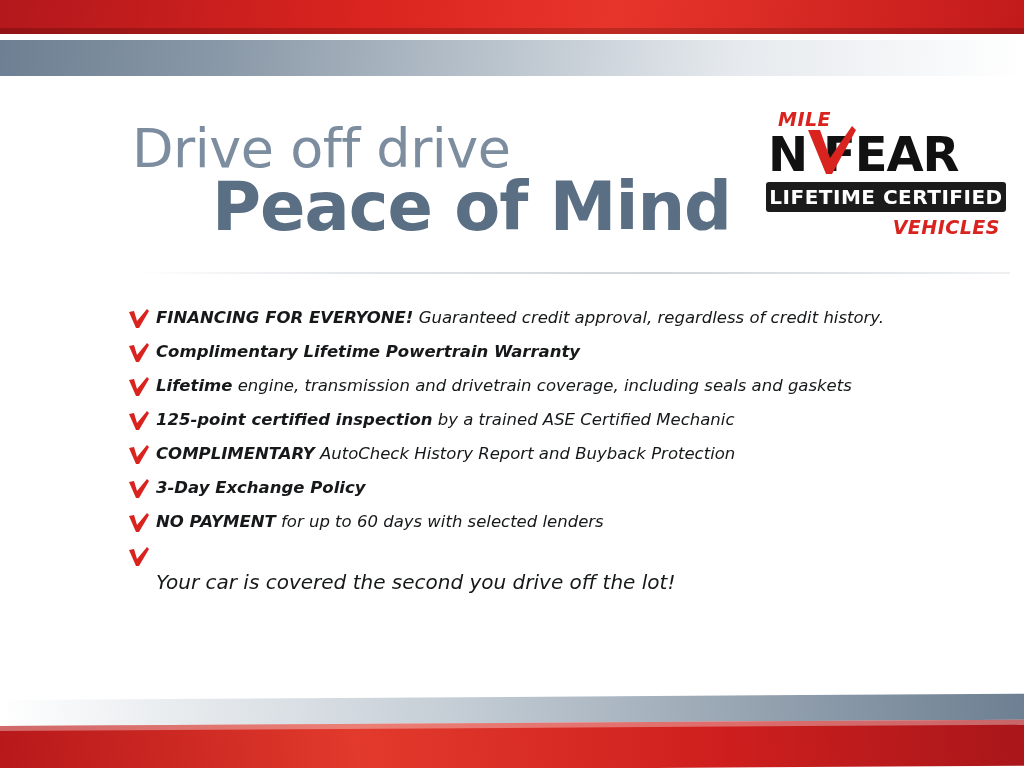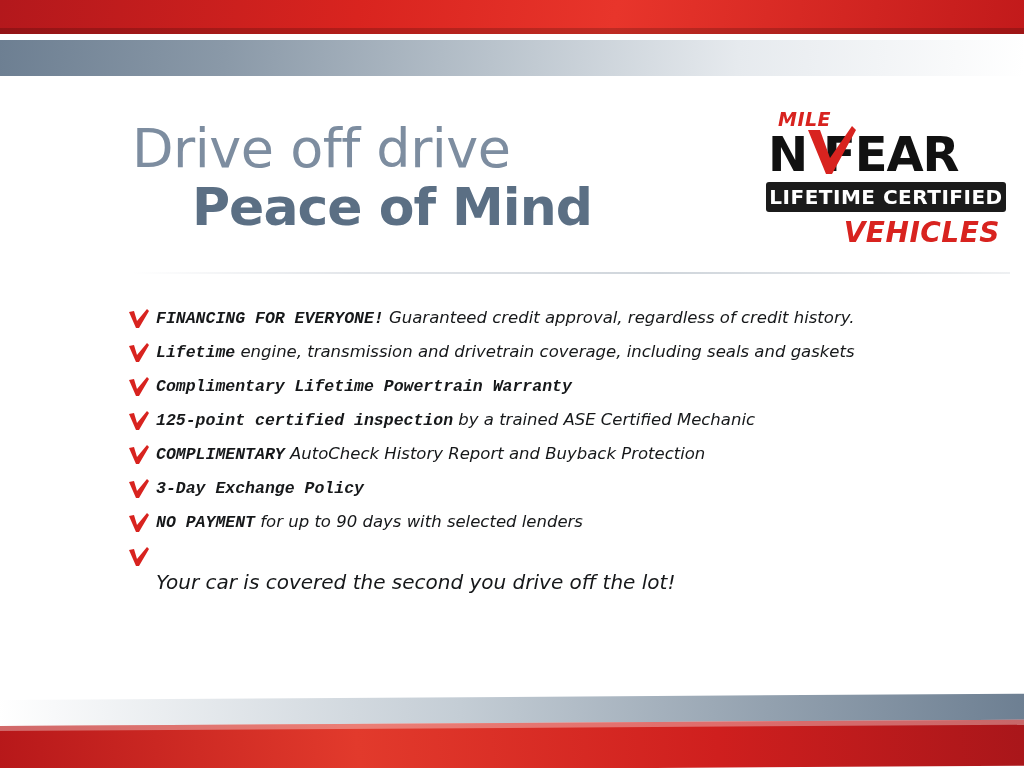--- a/index.html
+++ b/index.html
@@ -86,27 +86,27 @@
   .headline .line1 {
     font-family: "DejaVu Sans", sans-serif;
     font-size: 54px;
     line-height: 58px;
     font-weight: 400;
     color: #7d8da0;
     letter-spacing: -0.5px;
   }
   .headline .line2 {
     font-family: "DejaVu Sans", sans-serif;
-    font-size: 52px;
+    font-size: 67px;
     line-height: 66px;
     font-weight: 700;
     color: #5b6f84;
     letter-spacing: -1px;
     margin-top: -4px;
-    margin-left: 60px;
+    margin-left: 80px;
   }
 
   
   .headline-rule {
     position: absolute;
     left: 132px;
     top: 272px;
     width: 878px;
     height: 2px;
     background: linear-gradient(90deg, #ffffff 0%, #e3e6ea 25%, #cfd5db 60%, #eef0f2 100%);
@@ -170,21 +170,21 @@
     line-height: 30px;
     letter-spacing: 0.5px;
   }
   .logo-vehicles {
     position: absolute;
     right: 8px;
     top: 108px;
     font-family: "DejaVu Sans", sans-serif;
     font-weight: 700;
     font-style: italic;
-    font-size: 28px;
+    font-size: 19px;
     color: #d8231f;
     letter-spacing: 0.5px;
   }
 
   
   .bullets {
     position: absolute;
     left: 128px;
     top: 308px;
     width: 840px;
@@ -204,21 +204,20 @@
   .bullet-check svg { display: block; }
   .bullet-text {
     font-family: "DejaVu Sans", sans-serif;
     font-size: 16.5px;
     line-height: 20px;
     color: #16181a;
     font-style: italic;
   }
   .bullet-text .b {
     font-weight: 700;
-    font-family: Liberation Mono, monospace;
   }
   .bullet-sub {
     font-family: "DejaVu Sans", sans-serif;
     font-size: 20px;
     line-height: 22px;
     font-style: italic;
     color: #16181a;
     margin-left: 28px;
     margin-top: -9px;
     margin-bottom: 13px;
@@ -263,32 +262,32 @@
       </span>
       <span class="bullet-text"><span class="b">FINANCING FOR EVERYONE!</span><span> Guaranteed credit approval, regardless of credit history.</span></span>
     </div>
 
     <div class="bullet-row">
       <span class="bullet-check">
         <svg viewBox="0 0 22 20" width="22" height="20" aria-hidden="true">
           <path d="M1 3 L6 2 L9 12 L19 0 L21 2 L11 19 L8 19 Z" fill="#d8231f"></path>
         </svg>
       </span>
+      <span class="bullet-text"><span class="b">Complimentary Lifetime Powertrain Warranty</span><span></span></span>
+    </div>
+
+    <div class="bullet-row">
+      <span class="bullet-check">
+        <svg viewBox="0 0 22 20" width="22" height="20" aria-hidden="true">
+          <path d="M1 3 L6 2 L9 12 L19 0 L21 2 L11 19 L8 19 Z" fill="#d8231f"></path>
+        </svg>
+      </span>
       <span class="bullet-text"><span class="b">Lifetime</span><span> engine, transmission and drivetrain coverage, including seals and gaskets</span></span>
     </div>
 
-    <div class="bullet-row">
-      <span class="bullet-check">
-        <svg viewBox="0 0 22 20" width="22" height="20" aria-hidden="true">
-          <path d="M1 3 L6 2 L9 12 L19 0 L21 2 L11 19 L8 19 Z" fill="#d8231f"></path>
-        </svg>
-      </span>
-      <span class="bullet-text"><span class="b">Complimentary Lifetime Powertrain Warranty</span><span></span></span>
-    </div>
-
 
     <div class="bullet-row">
       <span class="bullet-check">
         <svg viewBox="0 0 22 20" width="22" height="20" aria-hidden="true">
           <path d="M1 3 L6 2 L9 12 L19 0 L21 2 L11 19 L8 19 Z" fill="#d8231f"></path>
         </svg>
       </span>
       <span class="bullet-text"><span class="b">125-point certified inspection</span><span> by a trained ASE Certified Mechanic</span></span>
     </div>
 
@@ -309,21 +308,21 @@
       </span>
       <span class="bullet-text"><span class="b">3-Day Exchange Policy</span><span></span></span>
     </div>
 
     <div class="bullet-row">
       <span class="bullet-check">
         <svg viewBox="0 0 22 20" width="22" height="20" aria-hidden="true">
           <path d="M1 3 L6 2 L9 12 L19 0 L21 2 L11 19 L8 19 Z" fill="#d8231f"></path>
         </svg>
       </span>
-      <span class="bullet-text"><span class="b">NO PAYMENT</span><span> for up to 90 days with selected lenders</span></span>
+      <span class="bullet-text"><span class="b">NO PAYMENT</span><span> for up to 60 days with selected lenders</span></span>
     </div>
 
     <div class="bullet-row">
       <span class="bullet-check">
         <svg viewBox="0 0 22 20" width="22" height="20" aria-hidden="true">
           <path d="M1 3 L6 2 L9 12 L19 0 L21 2 L11 19 L8 19 Z" fill="#d8231f"></path>
         </svg>
       </span>
     </div>
     <div class="bullet-sub">Your car is covered the second you drive off the lot!</div>

